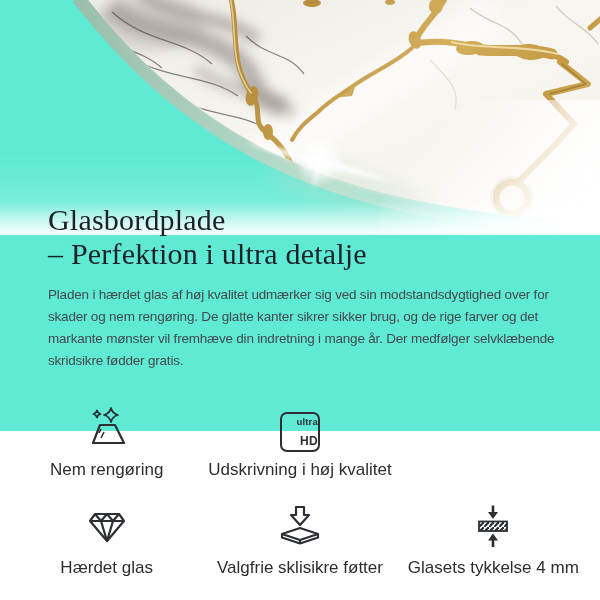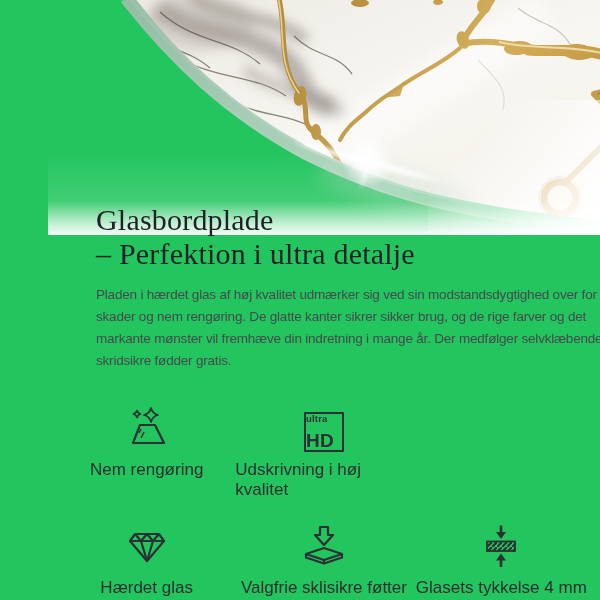--- a/index.html
+++ b/index.html
@@ -1,18 +1,18 @@
 <!DOCTYPE html>
 <html><head>
 <meta charset="utf-8">
 <style>
   * { margin:0; padding:0; box-sizing:border-box; }
   html,body { width:600px; height:600px; background:#ffffff; overflow:hidden;
               font-family:"Liberation Sans", sans-serif; }
-  .page { width:600px; height:600px; background:#22c55e; position:relative;padding-left:48px; }
+  .page { width:600px; height:431px; background:#5eead4; position:relative; }
 
   .hero { width:600px; height:235px; display:block; }
   .hero svg { display:block; }
 
   .text-block { margin-top:-32px; padding:0 44px 0 48px; position:relative; }
   h1.title {
     font-family:"Liberation Serif", "DejaVu Serif", serif;
     font-weight:400; font-size:30px; line-height:34px;
     color:#1d2227; letter-spacing:0.2px;
   }
@@ -24,26 +24,26 @@
   p.intro span { display:block; white-space:nowrap; }
 
   .features { margin:30px 10px 0 10px; }
   .feat-row { display:grid; grid-template-columns:1fr 1fr 1fr; }
   .feat-row + .feat-row { margin-top:20px; }
   .feature { display:flex; flex-direction:column; align-items:center; }
   .icon-box { height:50px; display:flex; align-items:flex-end; justify-content:center; }
   .feat-label { margin-top:8px; font-size:17px; color:#2b2e31; letter-spacing:0; }
 
   .uhd-box {
-    width:40px; height:40px; border:2.5px solid #2c2f33; border-radius:1px;
-    display:flex; flex-direction:column; align-items:flex-start; justify-content:center;
+    width:40px; height:40px; border:2.5px solid #2c2f33; border-radius:7px;
+    display:flex; flex-direction:column; align-items:flex-end; justify-content:center;
     color:#2c2f33; line-height:1;
   }
   .uhd-top { font-size:9.5px; font-weight:700; letter-spacing:0.2px; }
-  .uhd-bottom { font-size:19px; font-weight:700; letter-spacing:0.3px; margin-top:8px; }
+  .uhd-bottom { font-size:12px; font-weight:700; letter-spacing:0.3px; margin-top:8px; }
 
   .ico { stroke:#2c2f33; stroke-width:2.2; fill:none; stroke-linejoin:round; }
 </style>
 </head>
 <body>
 
 <div class="page">
 
   <div class="hero">
     <svg width="600" height="235" viewBox="0 0 600 235">

